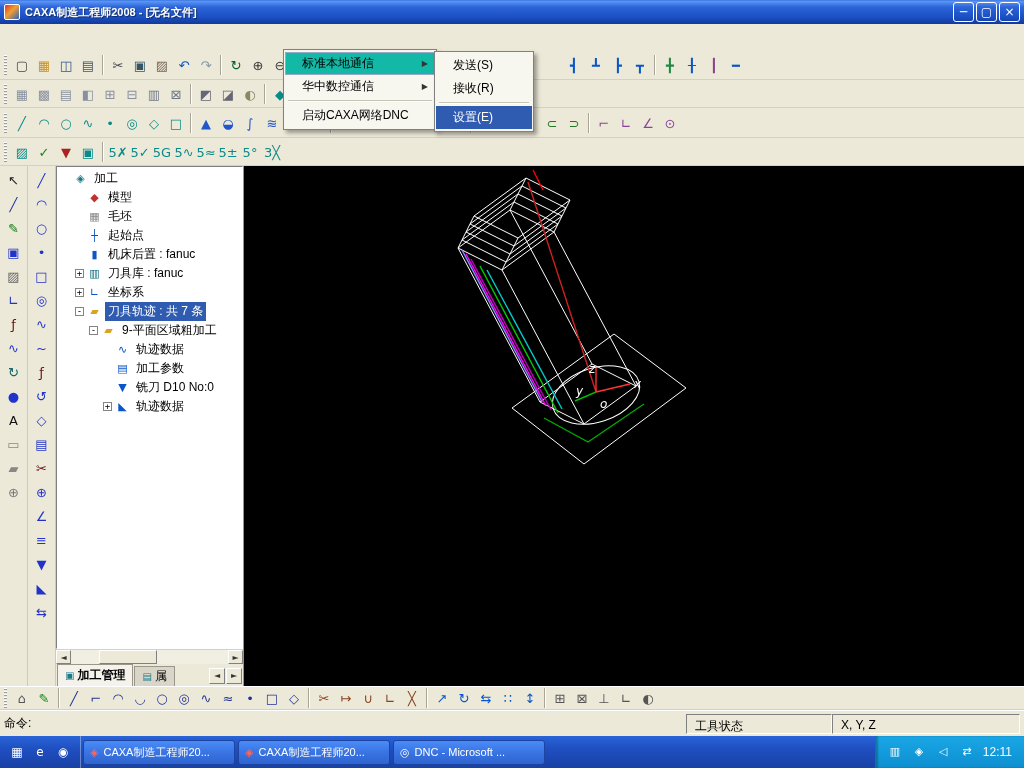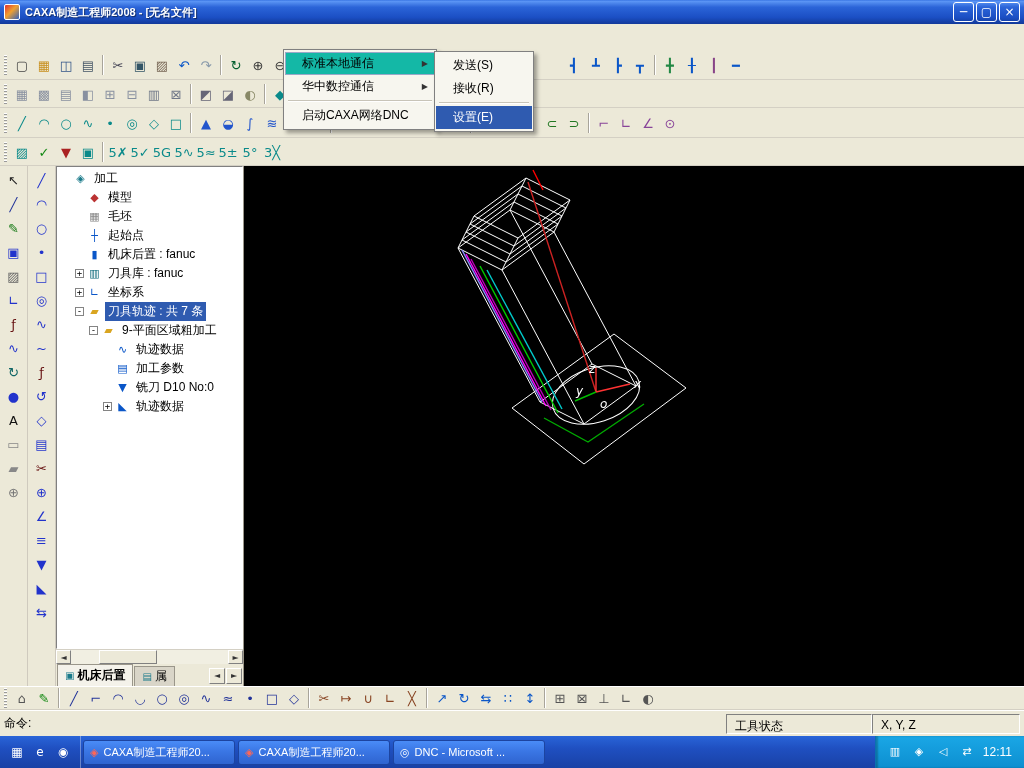--- a/index.html
+++ b/index.html
@@ -75,21 +75,21 @@
   .viewport svg { position:absolute; left:0; top:0; }
 
   
   .bottombar { top:686px; height:24px; border-top:1px solid #fff; }
   .cmdrow { position:absolute; left:0; top:710px; width:1024px; height:26px; background:#ece9d8;
     border-top:1px solid #fff; display:flex; align-items:center; padding:0 4px; }
   .cmd-label { margin-right:8px; }
   .cmd-space { flex:1; }
   .pane { border:1px solid; border-color:#808080 #fff #fff #808080; padding:3px 8px; font-size:12px; height:20px; }
   .pane.p1 { width:146px; }
-  .pane.p2 { width:148px; }
+  .pane.p2 { width:188px; }
 
   
   .taskbar { position:absolute; left:0; top:736px; width:1024px; height:32px;
     background:linear-gradient(#2964d8,#1f4fc0 40%,#1941a5); display:flex; align-items:stretch; color:#fff; }
   .start { width:102px; flex:none; background:linear-gradient(#6cc455,#3a9a36 45%,#2a7a28);
     border-radius:0 11px 11px 0; display:flex; align-items:center; gap:6px; padding:0 12px 0 6px;
     font-weight:bold; font-style:italic; font-size:16px; box-shadow:inset 0 1px 2px rgba(255,255,255,.6),2px 0 3px rgba(0,0,0,.4); }
   .xp-flag { width:18px; height:16px; display:grid; grid-template:1fr 1fr / 1fr 1fr; gap:1px; transform:skewY(-6deg); flex:none; }
   .xp-flag i { border-radius:1px; }
   .xp-flag i:nth-child(1){background:#e33e30;} .xp-flag i:nth-child(2){background:#6fb93c;}
@@ -396,21 +396,21 @@
         <span class="strack">
             <span class="sthumb"></span>
           </span>
         <span class="sbtn">►</span>
       </div>
       <div class="tabstrip">
         <span style="display:flex;gap:1px;align-items:flex-end">
 
             <span class="tab active">
               <span class="tico">▣</span>
-              <span>机床后置</span>
+              <span>加工管理</span>
             </span>
 
             <span class="tab">
               <span class="tico">▤</span>
               <span>属</span>
             </span>
           </span>
         <span class="tabnav">
           <span class="sbtn">◄</span>
           <span class="sbtn">►</span>

